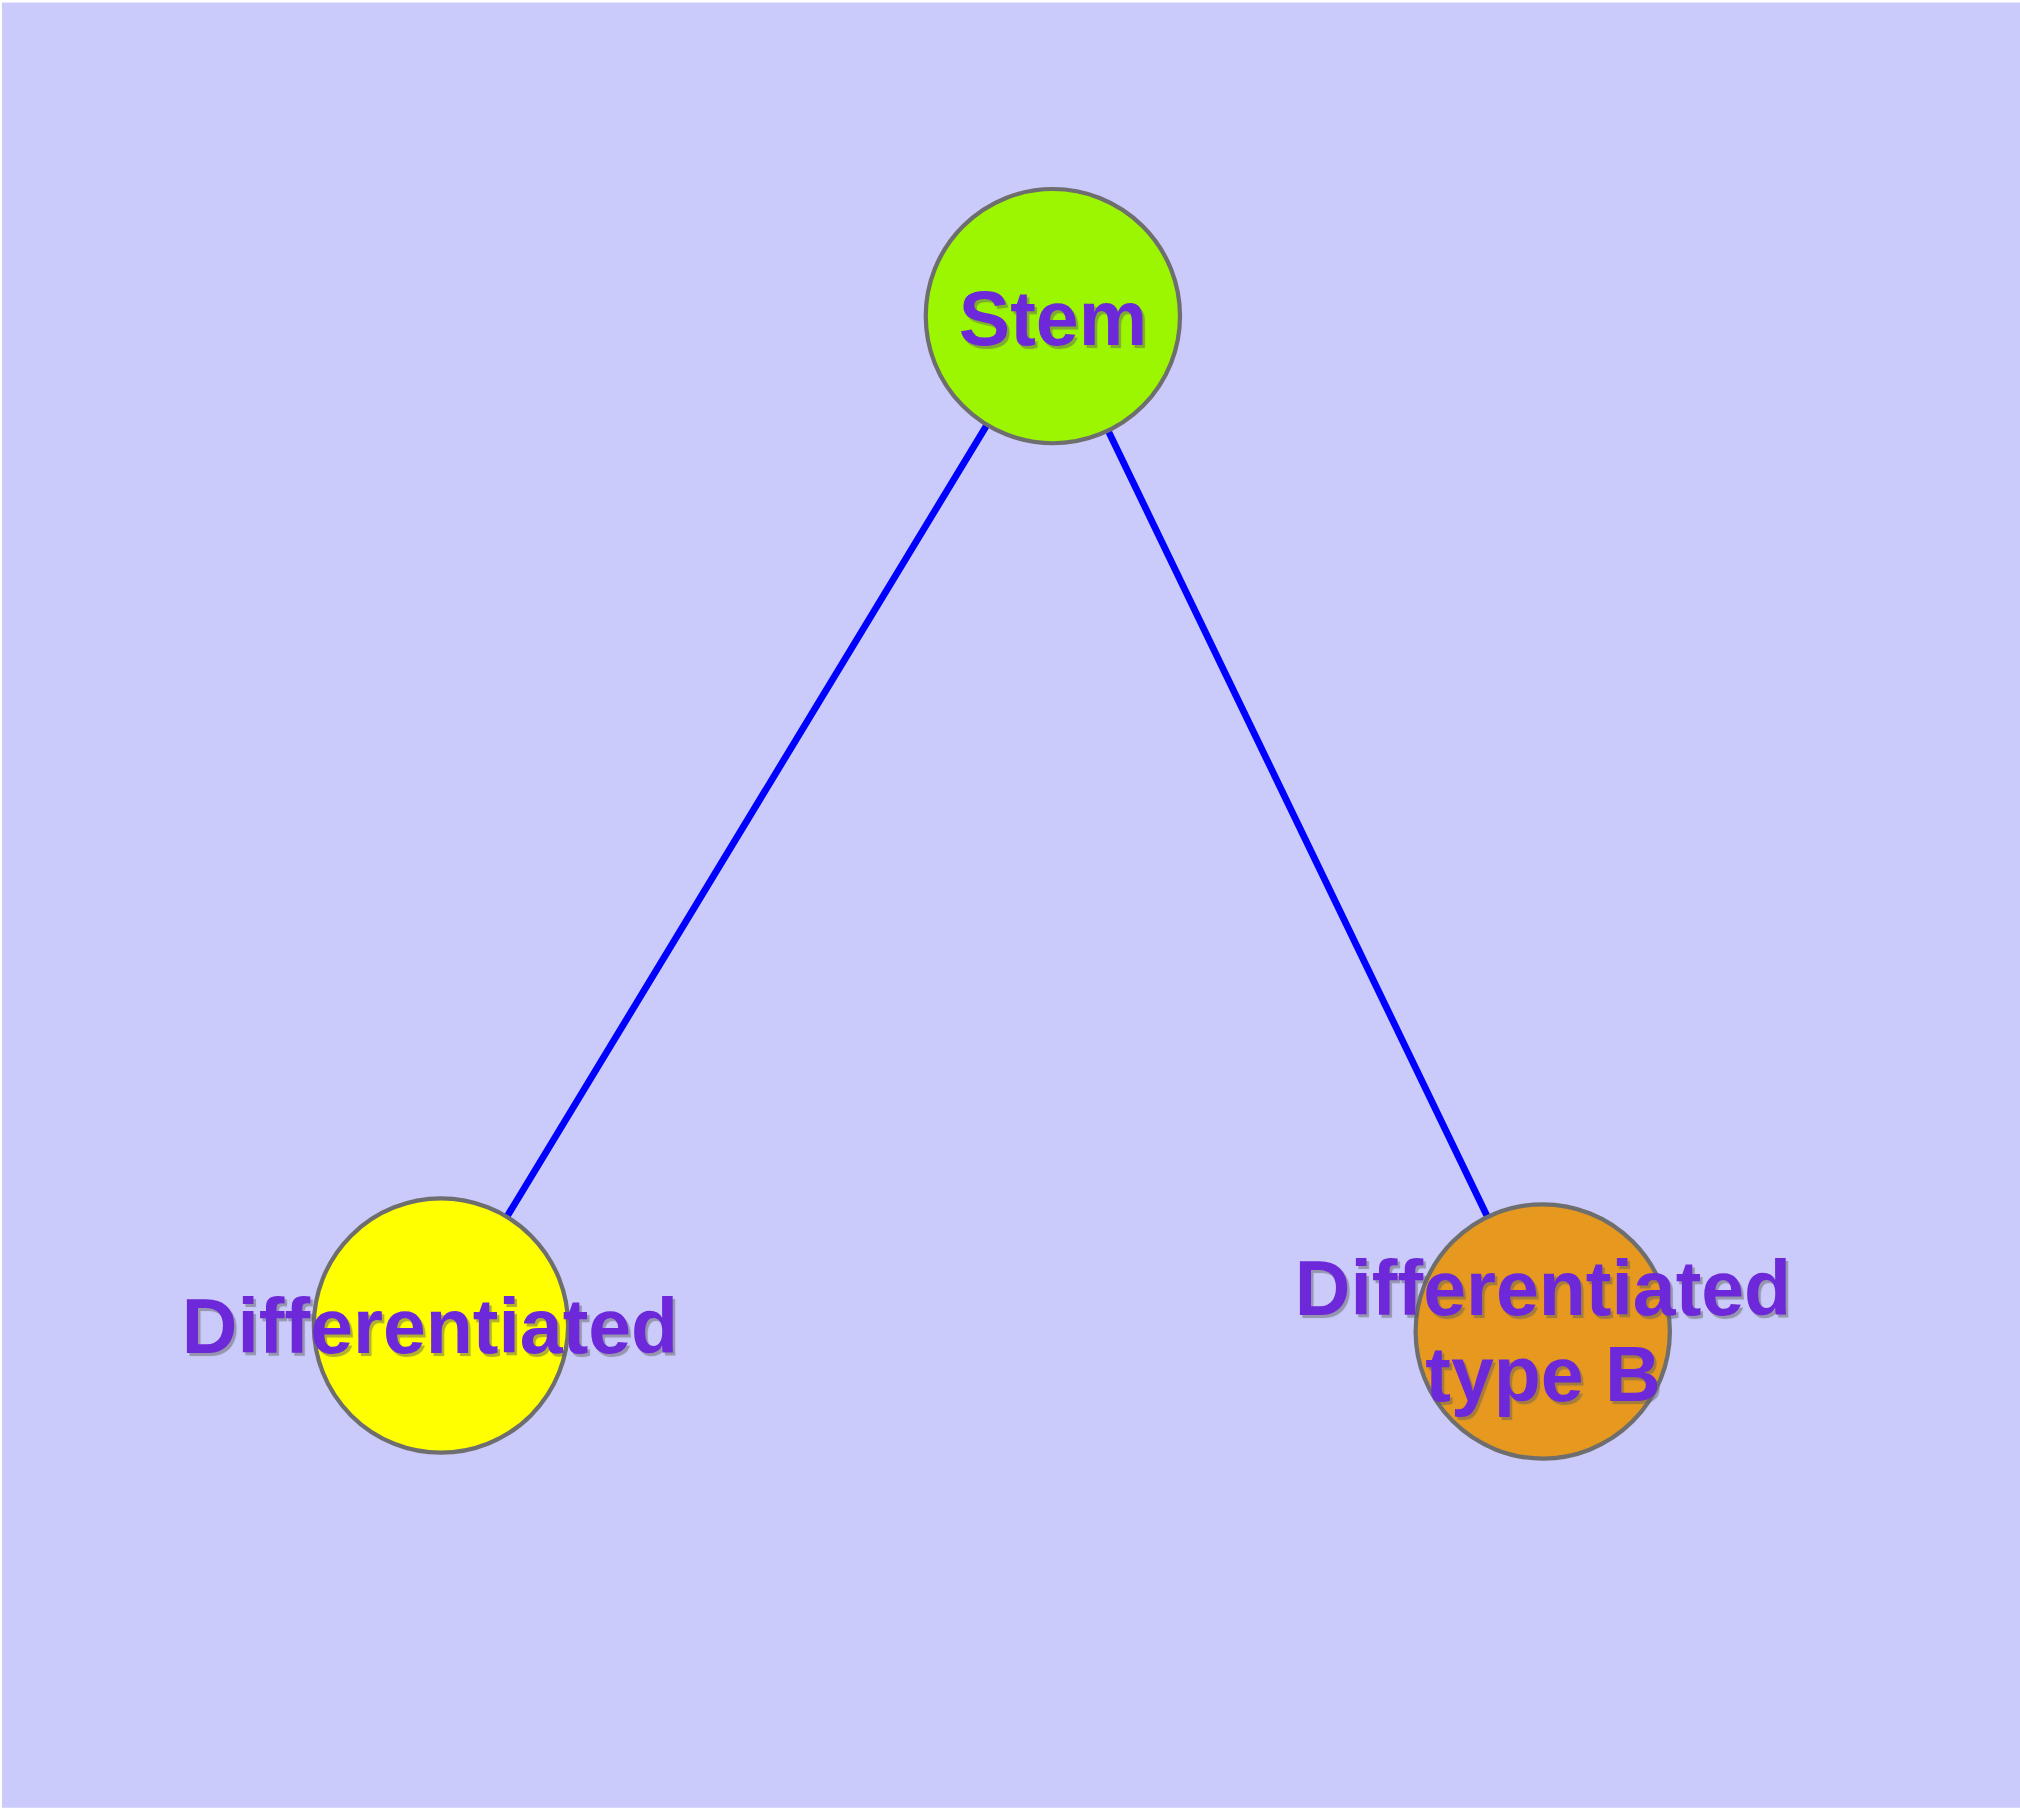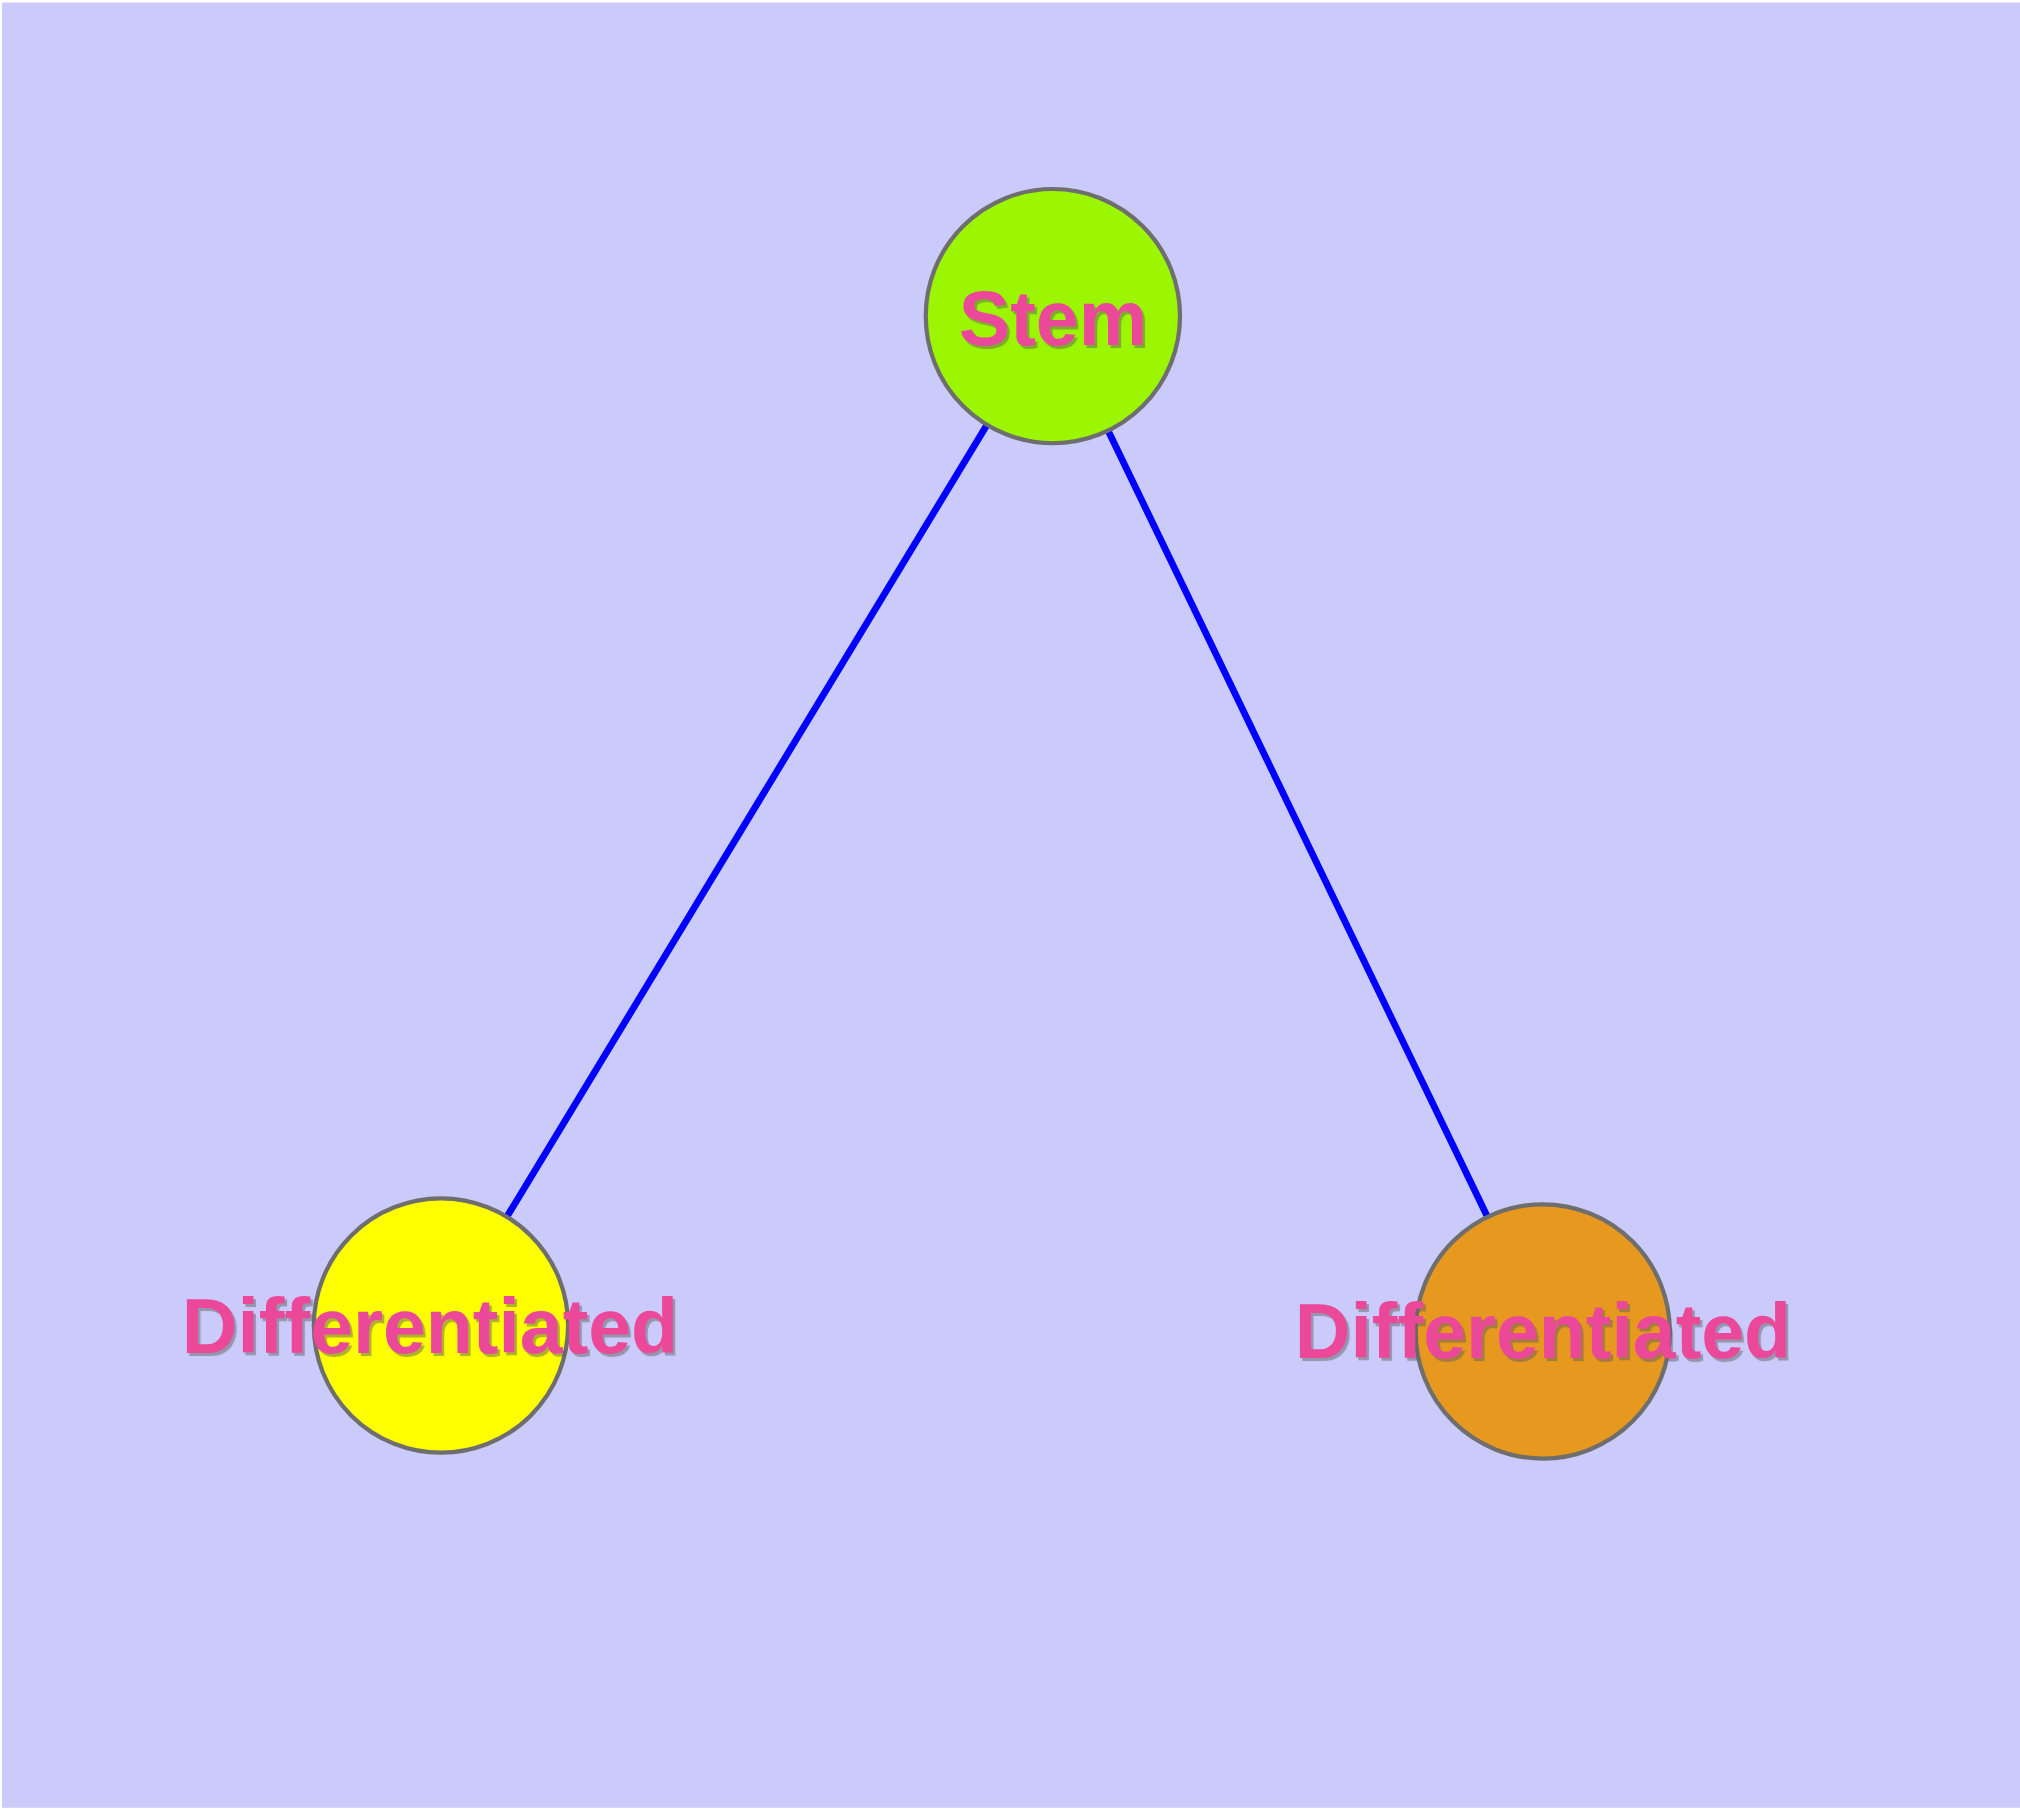--- a/index.html
+++ b/index.html
@@ -22,21 +22,21 @@
     height: 1812px;
     display: block;
   }
   .node-label {
     position: absolute;
     transform: translate(-50%, -50%);
     text-align: center;
     font-weight: bold;
     font-size: 77px;
     line-height: 86px;
-    color: #ec4899;
+    color: #6d28d9;
     text-shadow: 2.5px 2.5px 0.8px rgba(96, 96, 96, 0.5);
     white-space: nowrap;
     pointer-events: none;
   }
   .node-label span {
     display: block;
   }
   .label-stem   { left: 1053px; top: 318px; }
   .label-type-a { left: 430px;  top: 1326px; }
   .label-type-b { left: 1543px; top: 1331px; }
@@ -61,16 +61,17 @@
   <div class="node-label label-stem">
     <span>Stem</span>
   </div>
 
   <div class="node-label label-type-a">
     <span>Differentiated</span>
   </div>
 
   <div class="node-label label-type-b">
     <span>Differentiated</span>
+    <span>type B</span>
   </div>
 
 </div>
 
 
 </body></html>

